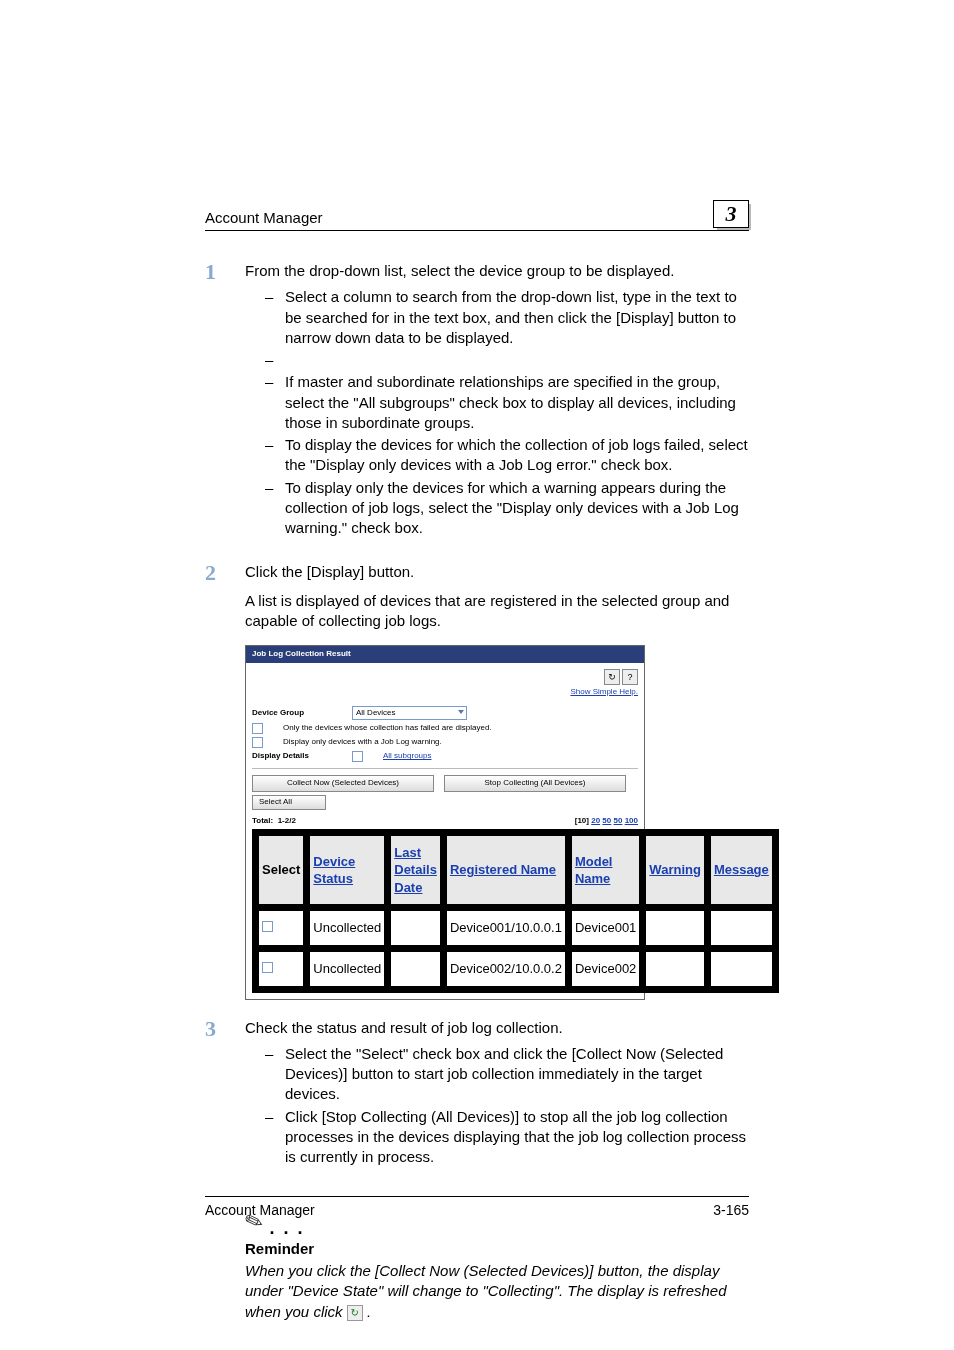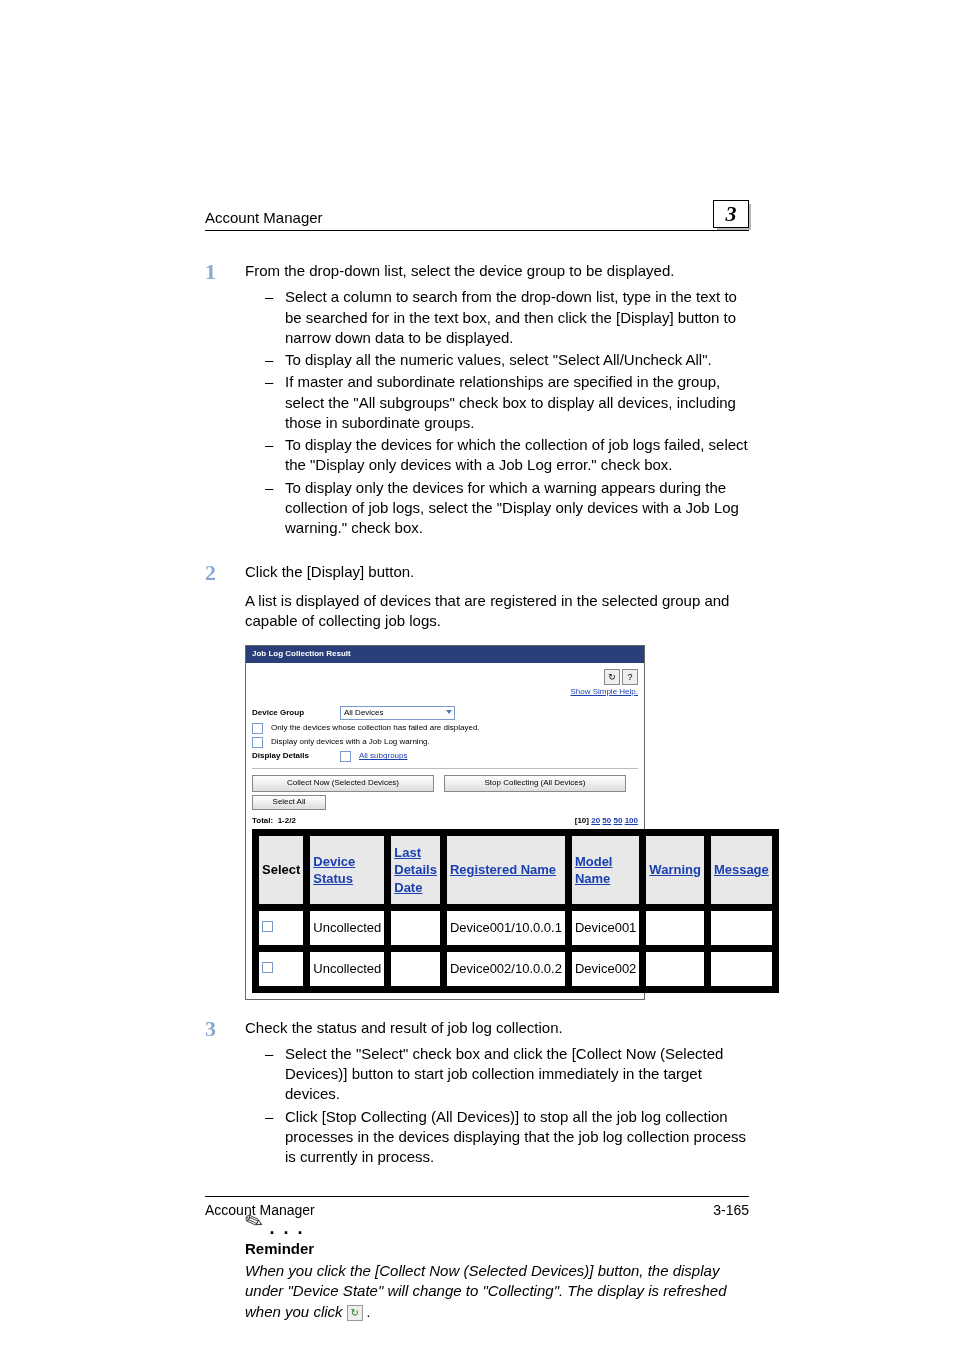--- a/index.html
+++ b/index.html
@@ -16,21 +16,21 @@
   .sublist-item{display:flex;margin-bottom:2px;}
   .dash{width:20px;flex-shrink:0;}
   .para{margin:8px 0 6px 0;}
   .screenshot{margin:8px 0 18px 40px;width:398px;border:1px solid #666;font-size:8px;font-family:Arial,Helvetica,sans-serif;color:#000;}
   .shot-title{background:#2a3f7a;color:#fff;font-weight:bold;padding:3px 6px;}
   .shot-body{padding:6px;}
   .shot-top-icons{display:flex;justify-content:flex-end;gap:2px;margin-bottom:2px;}
   .icon-btn{width:14px;height:14px;border:1px solid #888;display:flex;align-items:center;justify-content:center;font-size:9px;background:#eee;}
   .link{color:#1a3fb0;text-decoration:underline;}
   .shot-help{text-align:right;margin-bottom:8px;}
-  .shot-row{display:flex;align-items:center;margin-bottom:3px;gap:8px;}
+  .shot-row{display:flex;align-items:center;margin-bottom:3px;gap:20px;}
   .shot-lbl{font-weight:bold;width:80px;}
   .shot-sel{border:1px solid #7a9acb;padding:1px 20px 1px 3px;background:#fff;min-width:90px;position:relative;display:inline-block;}
   .shot-sel::after{content:"";position:absolute;right:2px;top:3px;width:0;height:0;border-left:3px solid transparent;border-right:3px solid transparent;border-top:4px solid #5577aa;}
   .shot-chk{width:9px;height:9px;border:1px solid #7a9acb;display:inline-block;flex-shrink:0;}
   .shot-txt{border:1px solid #7a9acb;height:12px;width:130px;background:#fff;}
   .shot-btn{border:1px solid #888;background:linear-gradient(#fff,#ddd);padding:1px 6px;font-size:8px;}
   .shot-hr{border:none;border-top:1px solid #bbb;margin:6px 0;}
   .shot-wide-btn{border:1px solid #888;background:linear-gradient(#fff,#ddd);padding:2px 15px;font-size:8px;width:150px;text-align:center;}
   .shot-table{border-collapse:collapse;width:100%;margin-top:2px;}
   .shot-table th,.shot-table td{border:7px solid #000000;padding:8px 3px;font-size:13px;text-align:left;}
@@ -63,21 +63,20 @@
     <div class="step-num">1</div>
     <div class="step-body">
       <div>From the drop-down list, select the device group to be displayed.</div>
       <div class="sublist">
         <div class="sublist-item">
             <div class="dash">–</div>
             <div>Select a column to search from the drop-down list, type in the text to be searched for in the text box, and then click the [Display] button to narrow down data to be displayed.</div>
           </div>
         <div class="sublist-item">
             <div class="dash">–</div>
-            <div>To display all the numeric values, select "Select All/Uncheck All".</div>
           </div>
         <div class="sublist-item">
             <div class="dash">–</div>
             <div>If master and subordinate relationships are specified in the group, select the "All subgroups" check box to display all devices, including those in subordinate groups.</div>
           </div>
         <div class="sublist-item">
             <div class="dash">–</div>
             <div>To display the devices for which the collection of job logs failed, select the "Display only devices with a Job Log error." check box.</div>
           </div>
         <div class="sublist-item">
@@ -123,21 +122,21 @@
         <span class="link">All subgroups</span>
       </div>
 
       <hr class="shot-hr">
 
       <div class="shot-row" style="gap:10px">
         <span class="shot-wide-btn">Collect Now (Selected Devices)</span>
         <span class="shot-wide-btn">Stop Collecting (All Devices)</span>
       </div>
       <div class="shot-row">
-        <span class="shot-btn" style="width:60px;text-align:center">Select All</span>
+        <span class="shot-btn" style="width:60px;text-align:left">Select All</span>
       </div>
 
       <div class="shot-totals">
         <span><span>Total:</span>&nbsp;&nbsp;<span>1-2/2</span></span>
         <span>
           <span>[10]</span>
           <span class="link">20</span>
           <span class="link">50</span>
           <span class="link">50</span>
           <span class="link">100</span>

